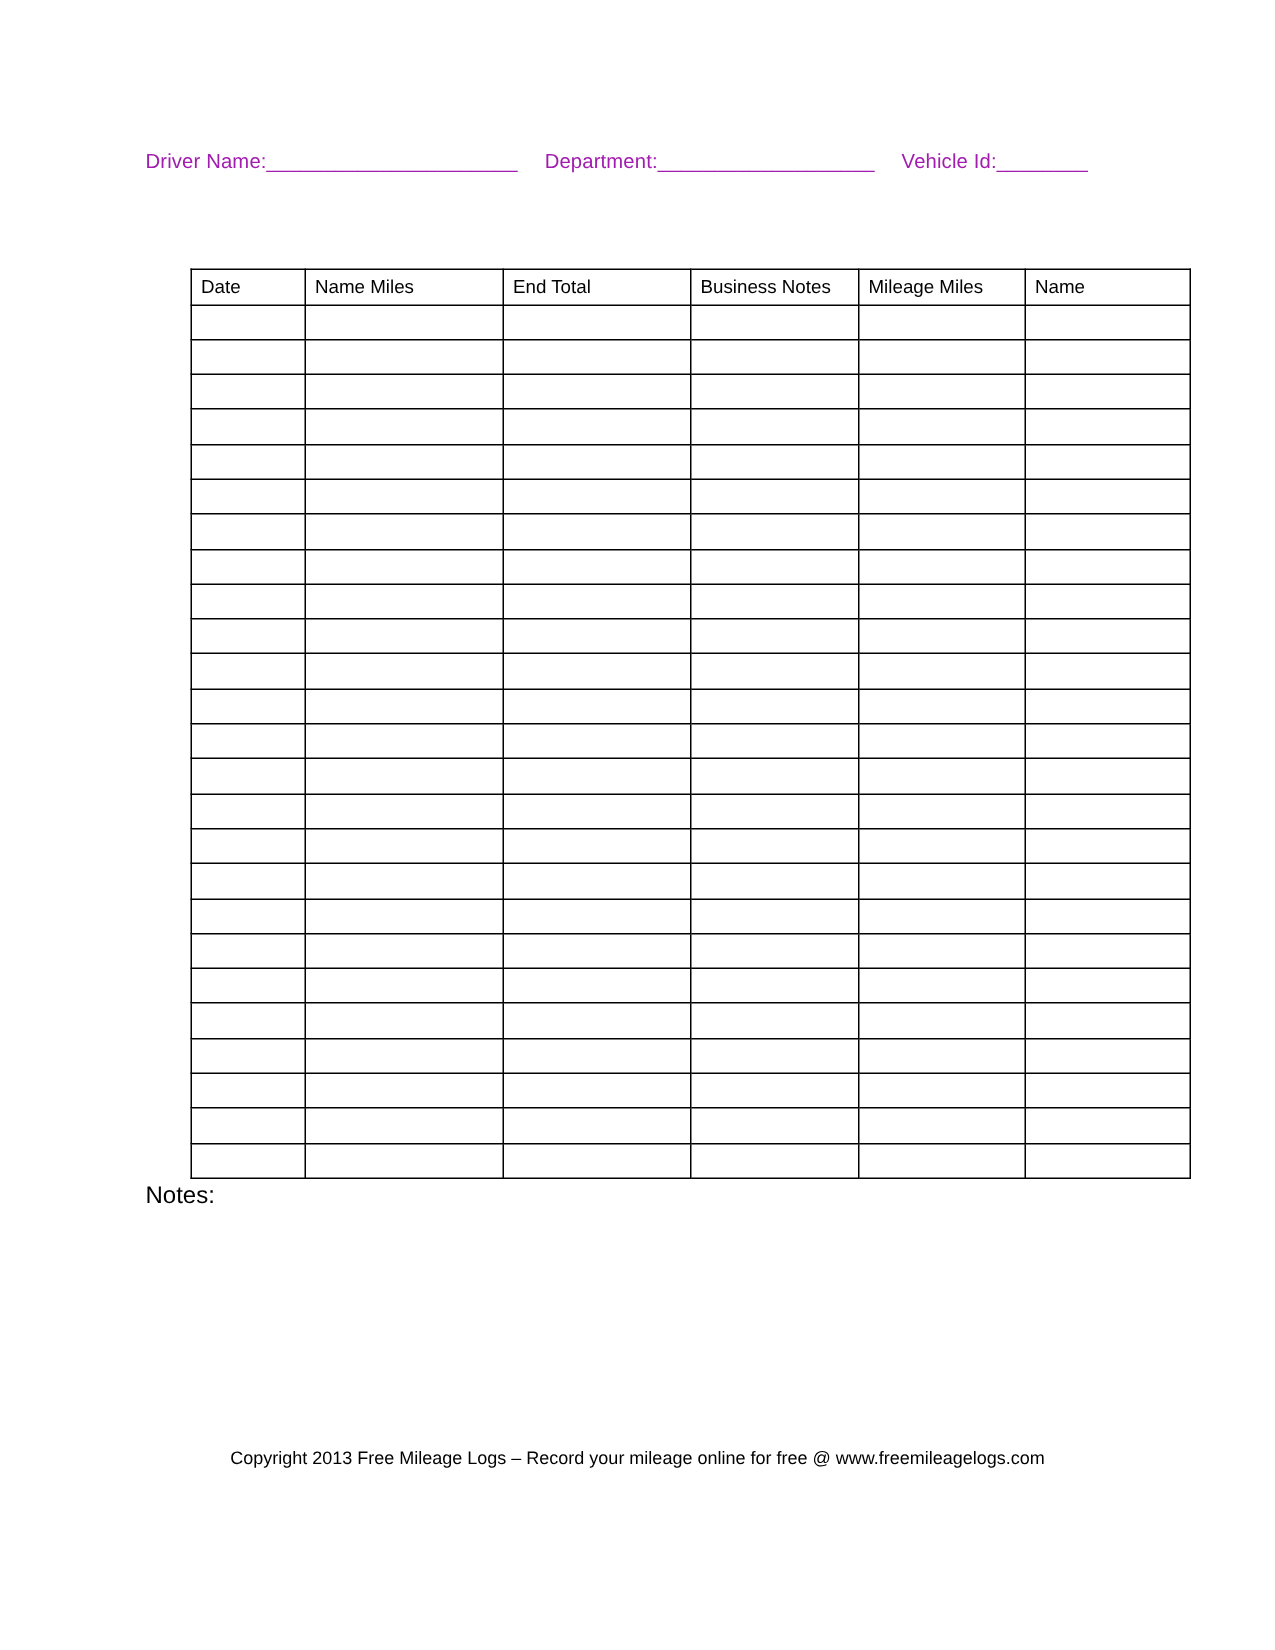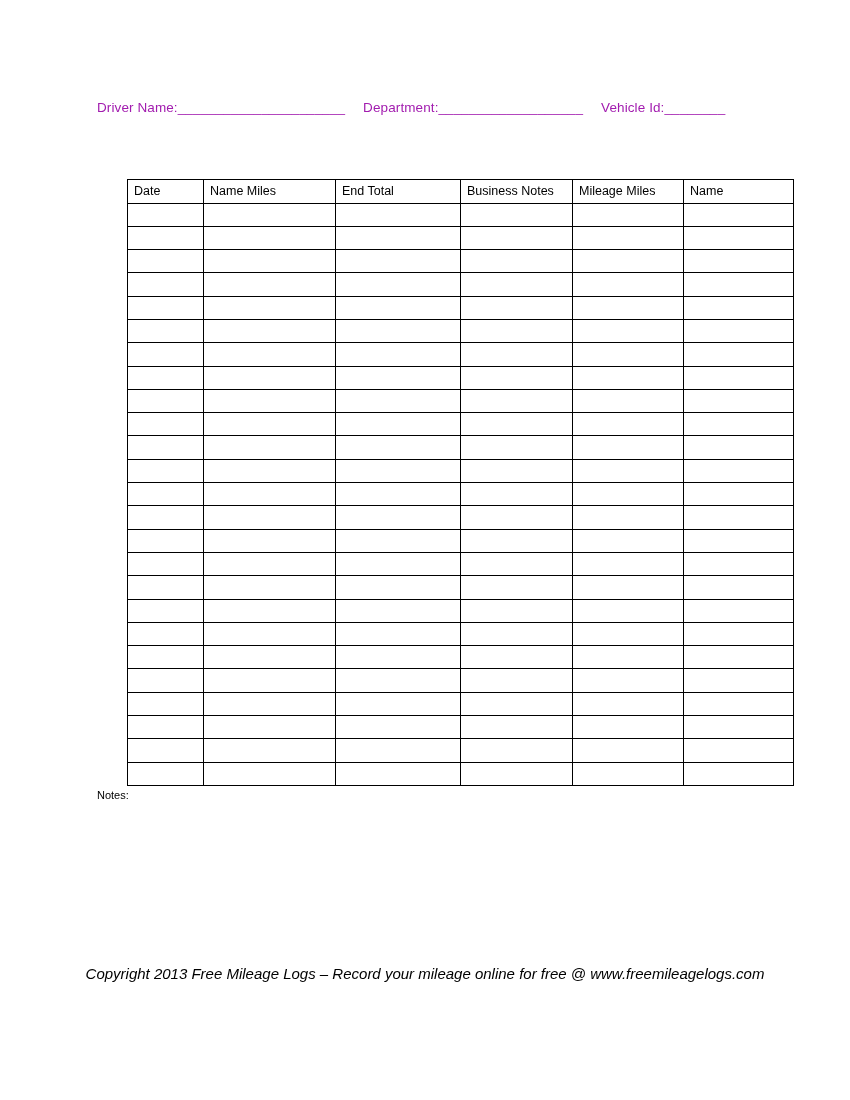--- a/index.html
+++ b/index.html
@@ -70,34 +70,33 @@
   .col-end { width: 125px; }
   .col-business { width: 112px; }
   .col-personal { width: 111px; }
   .col-total { width: 110px; }
 
   
   .notes-label {
     position: absolute;
     top: 789px;
     left: 97px;
-    font-size: 11px;
+    font-size: 16px;
     color: #000000;
   }
 
   
   .footer {
     position: absolute;
     top: 965px;
     left: 0;
     width: 850px;
     text-align: center;
-    font-size: 15px;
+    font-size: 12px;
     color: #000000;
-    font-style: italic;
   }
 </style>
 </head>
 <body>
 
 <div class="page">
 
   <div class="header-line">
     <span class="field">Driver Name:</span><span class="field">______________________</span><span class="gap-sm"></span><span class="field">Department:</span><span class="field">___________________</span><span class="gap-md"></span><span class="field">Vehicle Id:</span><span class="field">________</span>
   </div>

